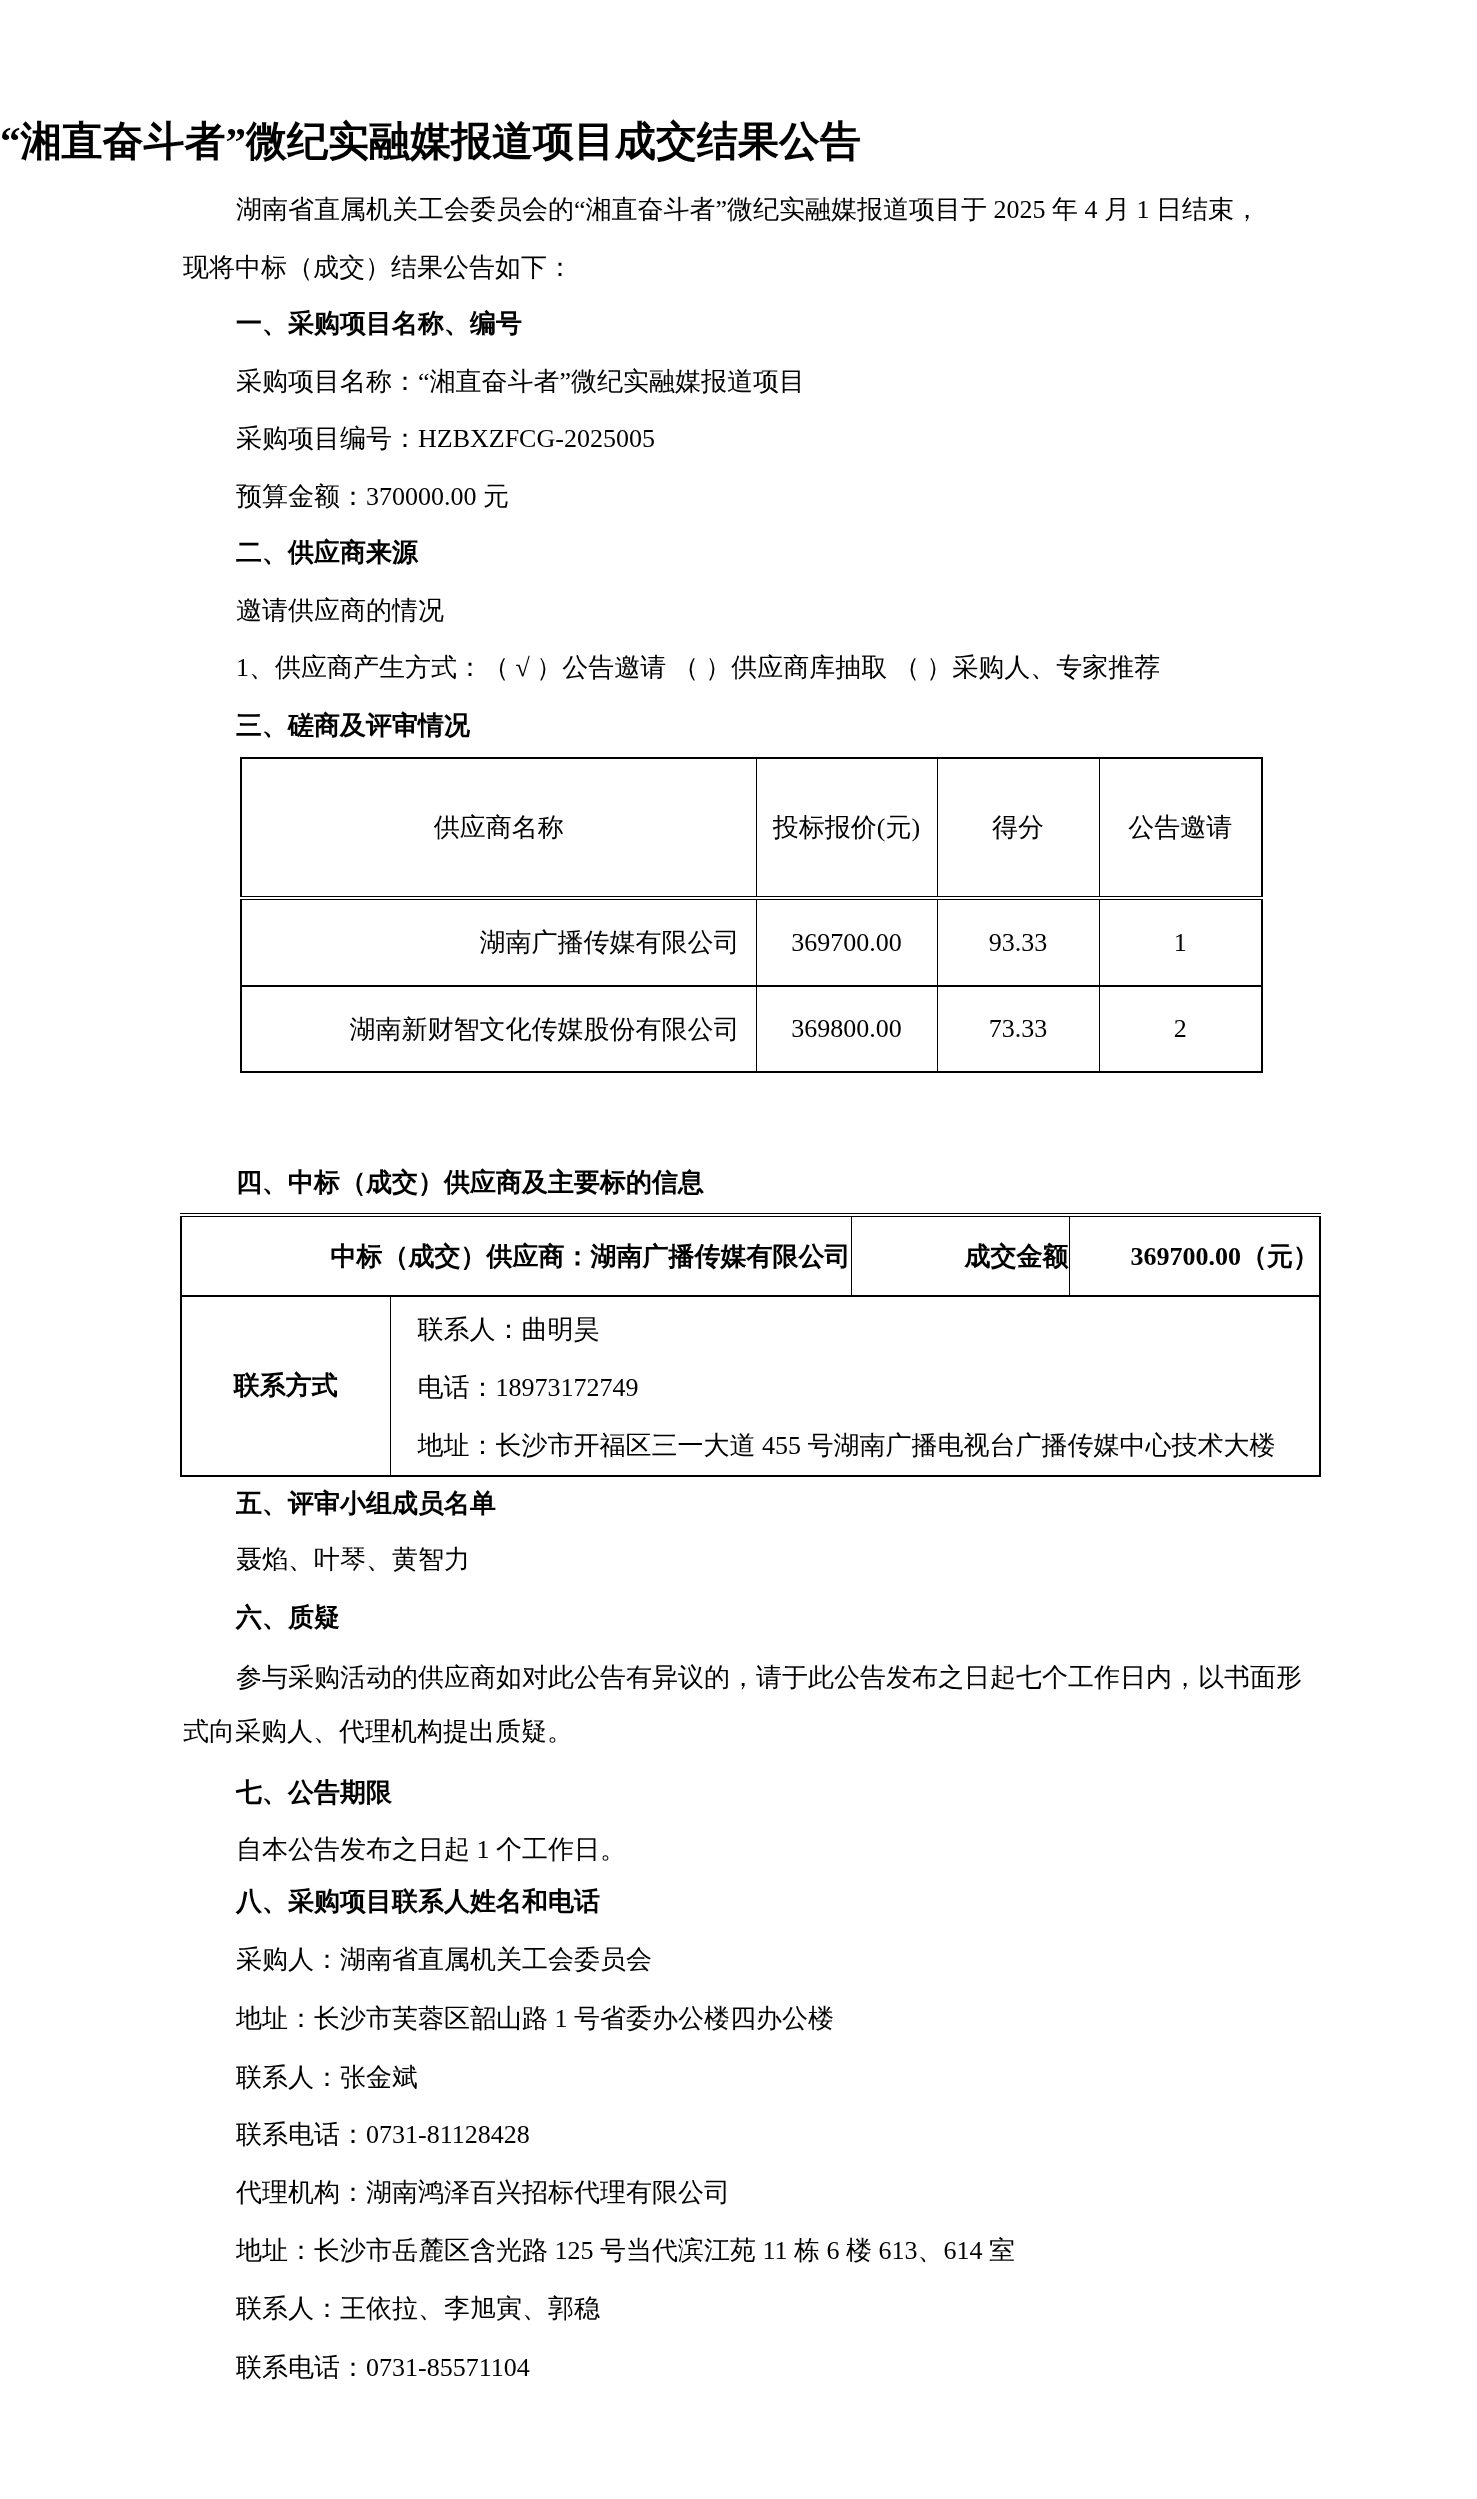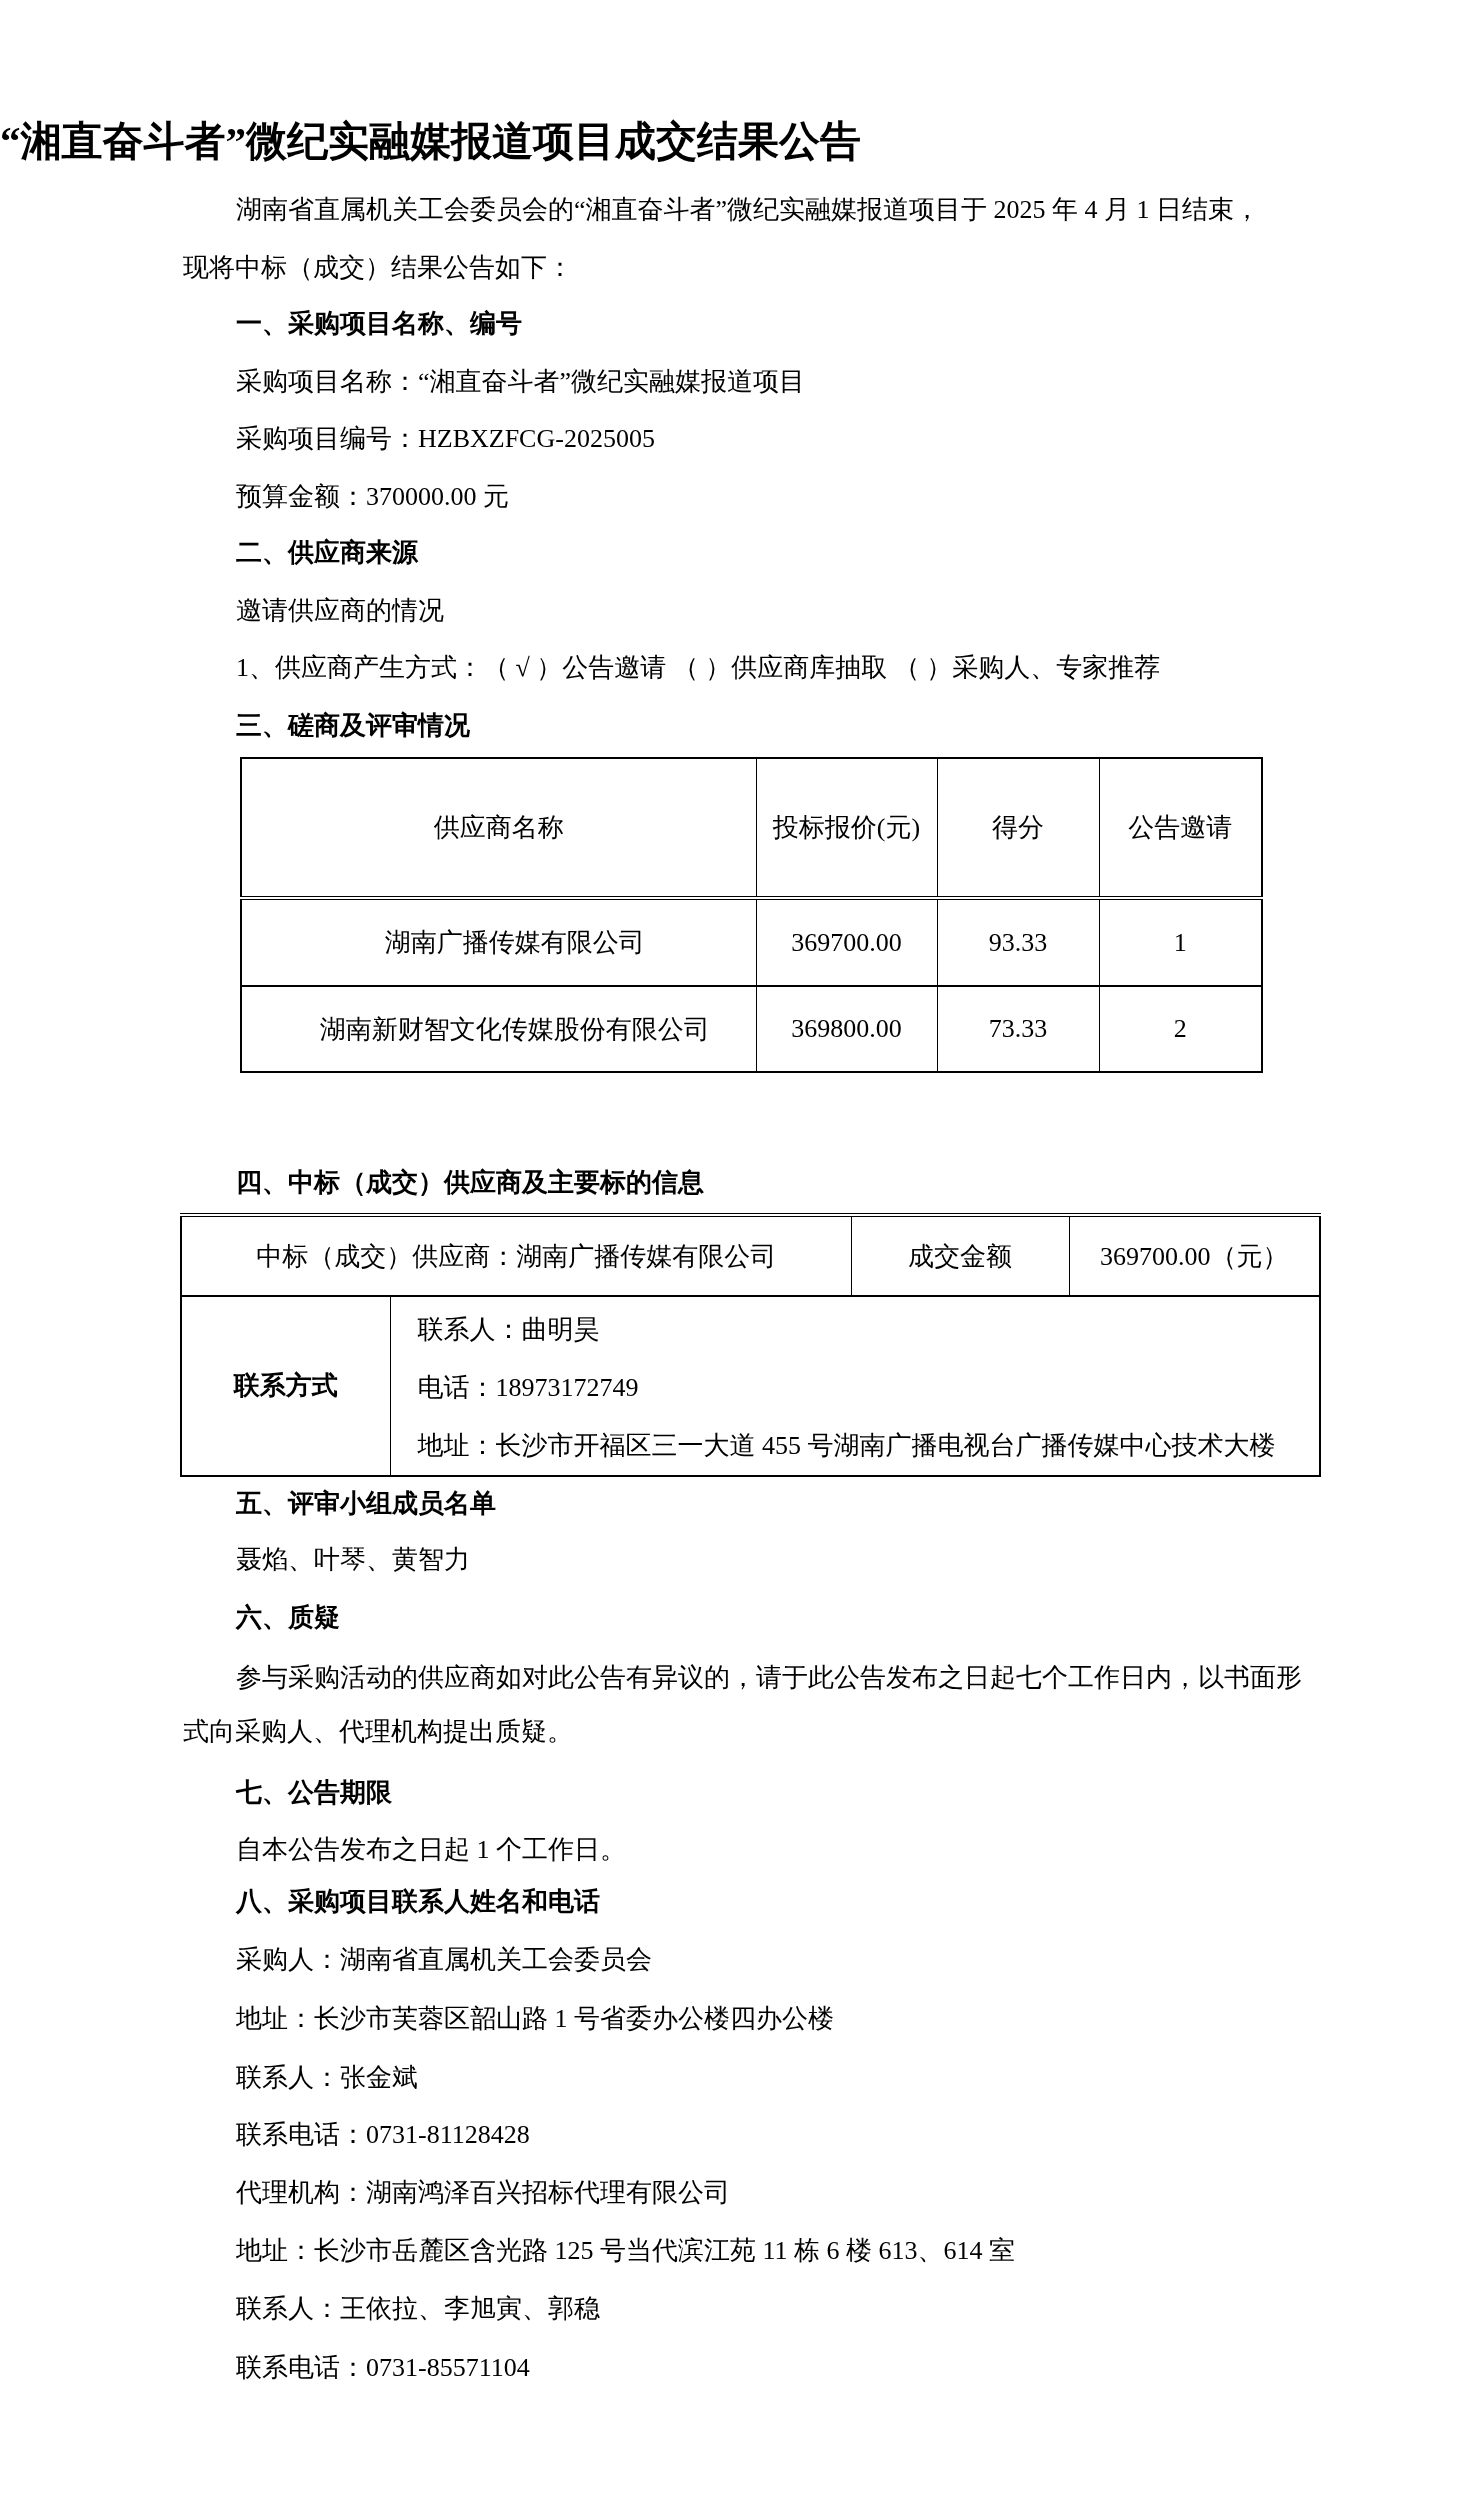--- a/index.html
+++ b/index.html
@@ -44,41 +44,41 @@
     border: 2.8px solid #000;
   }
   table.t1 td {
     border: 1.9px solid #000;
     vertical-align: middle;
     text-align: center;
     padding: 16px;
   }
   table.t1 tr.head td { border-bottom: 4.7px double #000; }
   table.t1 tr.data td { border-top: 2.8px solid #000; }
-  table.t1 td.name { text-align: center; padding-left: 48px; }
+  table.t1 td.name { text-align: right; padding-left: 48px; }
 
   
   table.t2 {
     position: absolute;
     top: 1213px;
     left: 180px;
     width: 1140px;
     border-collapse: collapse;
     table-layout: fixed;
     font-size: 26px;
     border: 2.8px solid #000;
     border-top: 4.7px double #000;
   }
   table.t2 td {
     border: 1.9px solid #000;
     vertical-align: middle;
     text-align: center;
     padding: 0;
   }
-  table.t2 tr.awardrow td { border-bottom: 2.8px solid #000; font-weight: normal; }
+  table.t2 tr.awardrow td { border-bottom: 2.8px solid #000; font-weight: bold; text-align: right; }
   table.t2 td.contactcell {
     text-align: left;
     padding: 3.7px 9.3px 0 27px;
     vertical-align: top;
   }
   .contact-line { line-height: 58px; white-space: nowrap; }
 </style>
 </head>
 <body>
 

